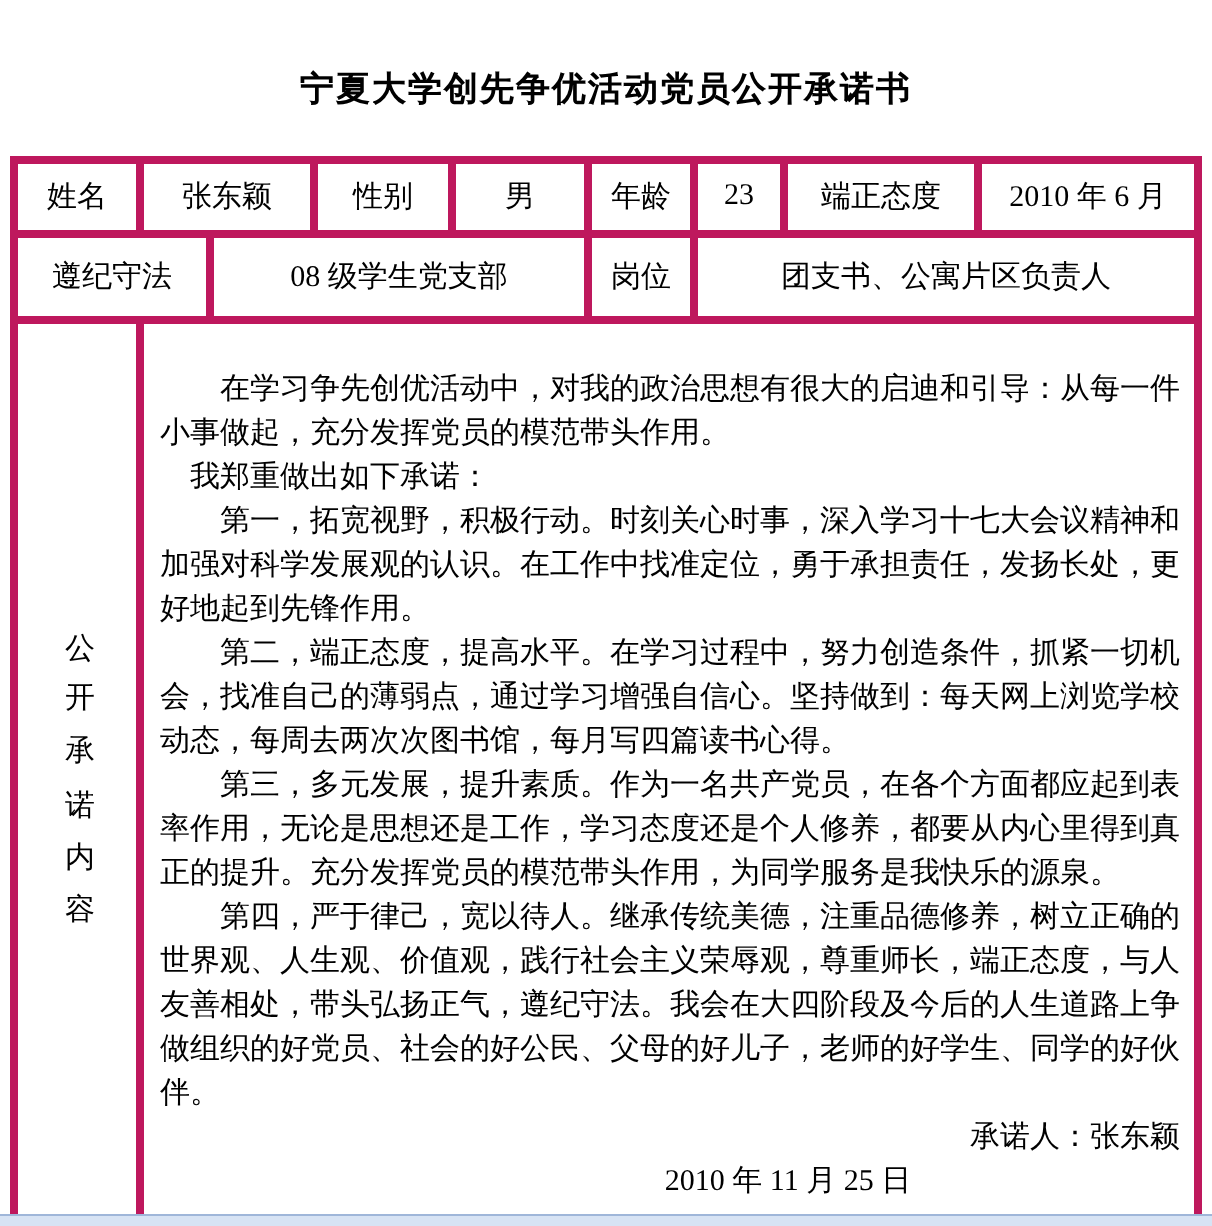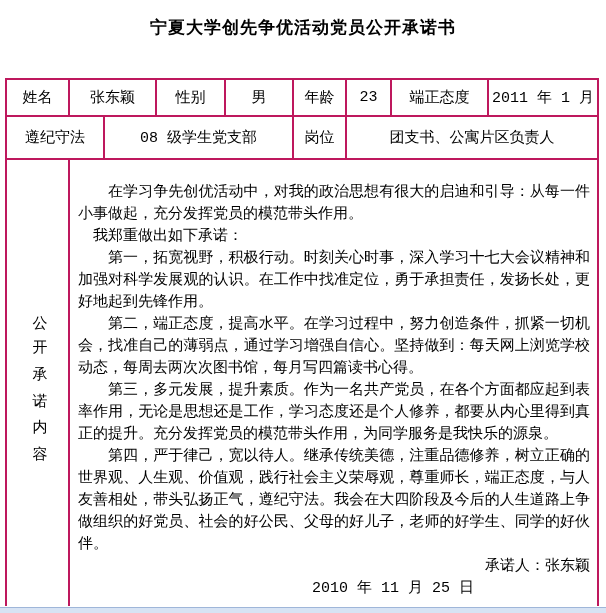--- a/index.html
+++ b/index.html
@@ -13,44 +13,43 @@
     overflow: hidden;
   }
   .page {
     position: relative;
     width: 606px;
     height: 613px;
     background: #ffffff;
   }
   h1.doc-title {
     position: absolute;
-    top: 16px;
+    top: 33px;
     left: 0;
     width: 100%;
     text-align: center;
     font-family: "Liberation Sans", "DejaVu Sans", sans-serif;
     font-size: 17px;
     font-weight: bold;
     letter-spacing: 1px;
   }
   table.form {
     position: absolute;
     top: 78px;
     left: 5px;
     width: 592px;
     border-collapse: collapse;
     table-layout: fixed;
   }
   table.form td {
-    border: 2px solid #be185d;
+    border: 4px solid #be185d;
     font-size: 15px;
     text-align: center;
     vertical-align: middle;
     overflow: hidden;
-    font-family: Liberation Mono, monospace;
   }
   tr.r1 { height: 37px; }
   tr.r2 { height: 43px; }
   tr.r3 { height: 447px; }
   tr.r3 td { border-bottom: none; }
   td.vhead {
     vertical-align: middle;
     text-align: center;
   }
   .vertical-label {
@@ -116,21 +115,21 @@
     </colgroup>
     <tbody>
         <tr class="r1">
       <td>姓名</td>
       <td colspan="2">张东颖</td>
       <td>性别</td>
       <td>男</td>
       <td>年龄</td>
       <td>23</td>
       <td>端正态度</td>
-      <td>2011 年 1 月</td>
+      <td>2010 年 6 月</td>
     </tr>
     <tr class="r2">
       <td colspan="2">遵纪守法</td>
       <td colspan="3">08 级学生党支部</td>
       <td>岗位</td>
       <td colspan="3">团支书、公寓片区负责人</td>
     </tr>
     <tr class="r3">
       <td class="vhead">
         <span class="vertical-label">公开承诺内容</span>

